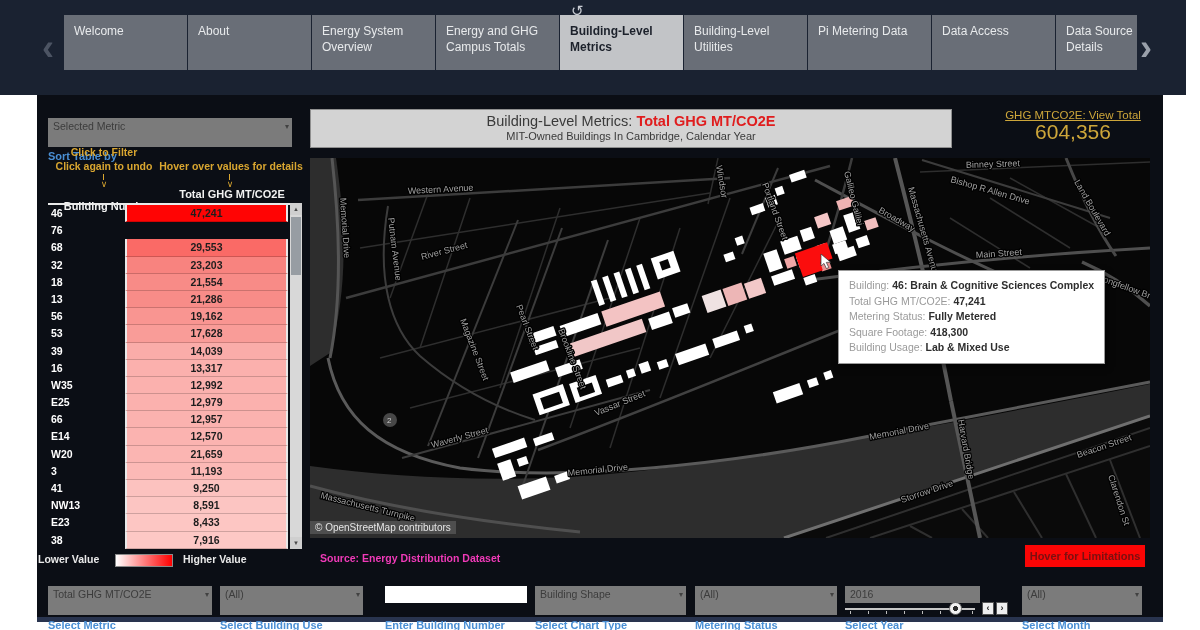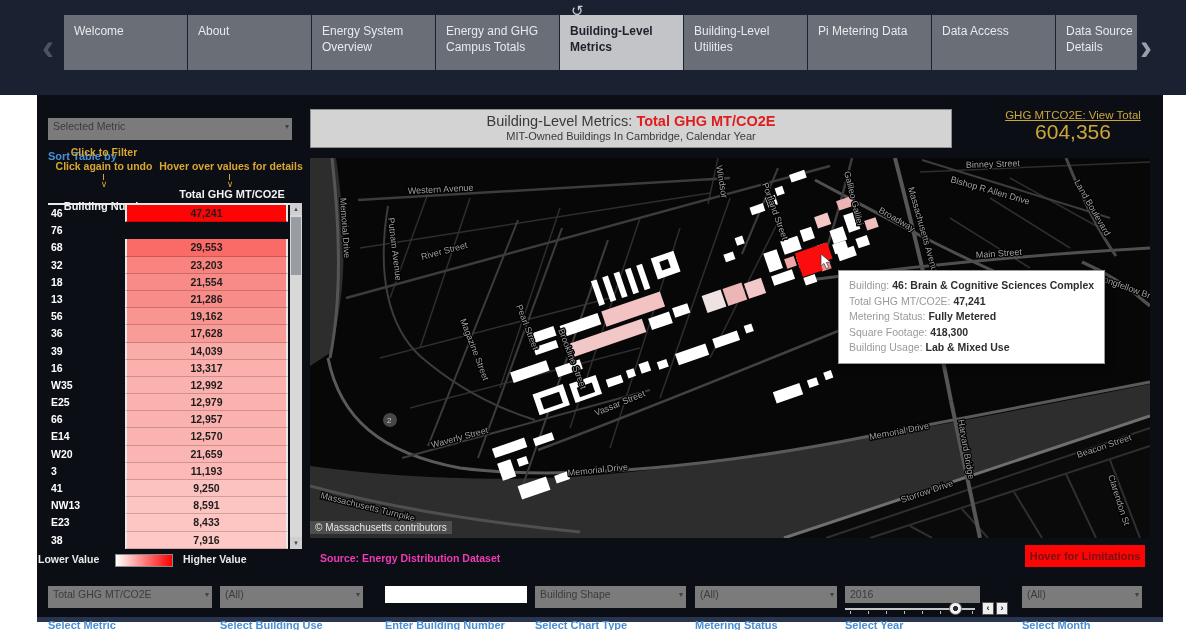--- a/index.html
+++ b/index.html
@@ -12,21 +12,21 @@
   .chev.right{left:1140px;color:#99a0aa;}
   .tabs{position:absolute;left:64px;top:15px;width:1073px;height:55px;display:flex;gap:1px;overflow:hidden;}
   .tab{flex:0 0 123px;background:#696e77;color:#e8eaec;font-size:12px;line-height:1.3;padding:9px 10px;box-sizing:border-box;}
   .tab.active{background:#c2c4c7;color:#1c212b;font-weight:bold;}
   
   .body{position:absolute;left:37px;top:95px;width:1126px;height:527px;background:#0b0e15;}
   .bottomstrip{position:absolute;left:0;top:522px;width:1126px;height:5px;background:#29344f;}
   
   .bluelabel{color:#4a8fd4;font-size:11px;font-weight:bold;margin-top:48px;}
   .sortlabel{position:absolute;left:48px;top:102px;}
-  .dd{position:relative;background:#7b7b7b;color:#3c3c3c;font-size:10.5px;line-height:17px;height:22px;padding:0 8px 0 5px;box-sizing:border-box;overflow:hidden;white-space:nowrap;}
+  .dd{position:relative;background:#7b7b7b;color:#3c3c3c;font-size:10.5px;line-height:17px;height:29px;padding:0 8px 0 5px;box-sizing:border-box;overflow:hidden;white-space:nowrap;}
   .dd .caret{position:absolute;right:3px;top:0;font-size:8px;color:#424242;line-height:17px;}
   .sortdd{position:absolute;left:48px;top:118px;width:244px;}
   .hint{position:absolute;color:#d9a630;font-size:10.5px;font-weight:bold;text-align:center;}
   .arrow{position:absolute;width:12px;text-align:center;color:#d9a630;font-size:9px;line-height:8px;}
   .arrow .dash{margin:0 auto;width:1px;height:6px;border-left:1px dashed #d9a630;}
   .colhead{position:absolute;color:#f2f2f2;font-size:11px;font-weight:bold;text-align:center;}
   
   .heattable{position:absolute;left:48px;top:203px;width:254px;height:346px;border-top:2px solid #e9e9e9;box-sizing:border-box;overflow:hidden;}
   .trow{display:flex;height:17.2px;}
   .bcell{width:77px;color:#ffffff;font-size:10.5px;font-weight:bold;line-height:17.2px;padding-left:3px;box-sizing:border-box;background:transparent;}
@@ -128,21 +128,21 @@
       </div>
       <div class="trow">
         <div class="bcell">13</div>
         <div class="vcell" style="background: rgb(248, 140, 136);">21,286</div>
       </div>
       <div class="trow">
         <div class="bcell">56</div>
         <div class="vcell" style="background: rgb(249, 149, 145);">19,162</div>
       </div>
       <div class="trow">
-        <div class="bcell">36</div>
+        <div class="bcell">53</div>
         <div class="vcell" style="background: rgb(249, 156, 152);">17,628</div>
       </div>
       <div class="trow">
         <div class="bcell">39</div>
         <div class="vcell" style="background: rgb(250, 172, 169);">14,039</div>
       </div>
       <div class="trow">
         <div class="bcell">16</div>
         <div class="vcell" style="background: rgb(251, 176, 173);">13,317</div>
       </div>
@@ -380,21 +380,21 @@
 
     
     <div class="tooltip">
       <div><span>Building: </span><b>46:  Brain &amp; Cognitive Sciences Complex</b></div>
       <div><span>Total GHG MT/CO2E: </span><b>47,241</b></div>
       <div><span>Metering Status: </span><b>Fully Metered</b></div>
       <div><span>Square Footage: </span><b>418,300</b></div>
       <div><span>Building Usage: </span><b>Lab &amp; Mixed Use</b></div>
     </div>
 
-    <div class="attrib">© Massachusetts contributors</div>
+    <div class="attrib">© OpenStreetMap contributors</div>
   </div>
 
   <div class="source">Source: Energy Distribution Dataset</div>
   <div class="limbtn">Hover for Limitations</div>
 
   <div class="bluelabel flabel" style="left:48px;">Select Metric</div>
   <div class="dd fctrl" style="left:48px;width:164px;">
     <span>Total GHG MT/CO2E</span><span class="caret">▾</span>
   </div>
 

